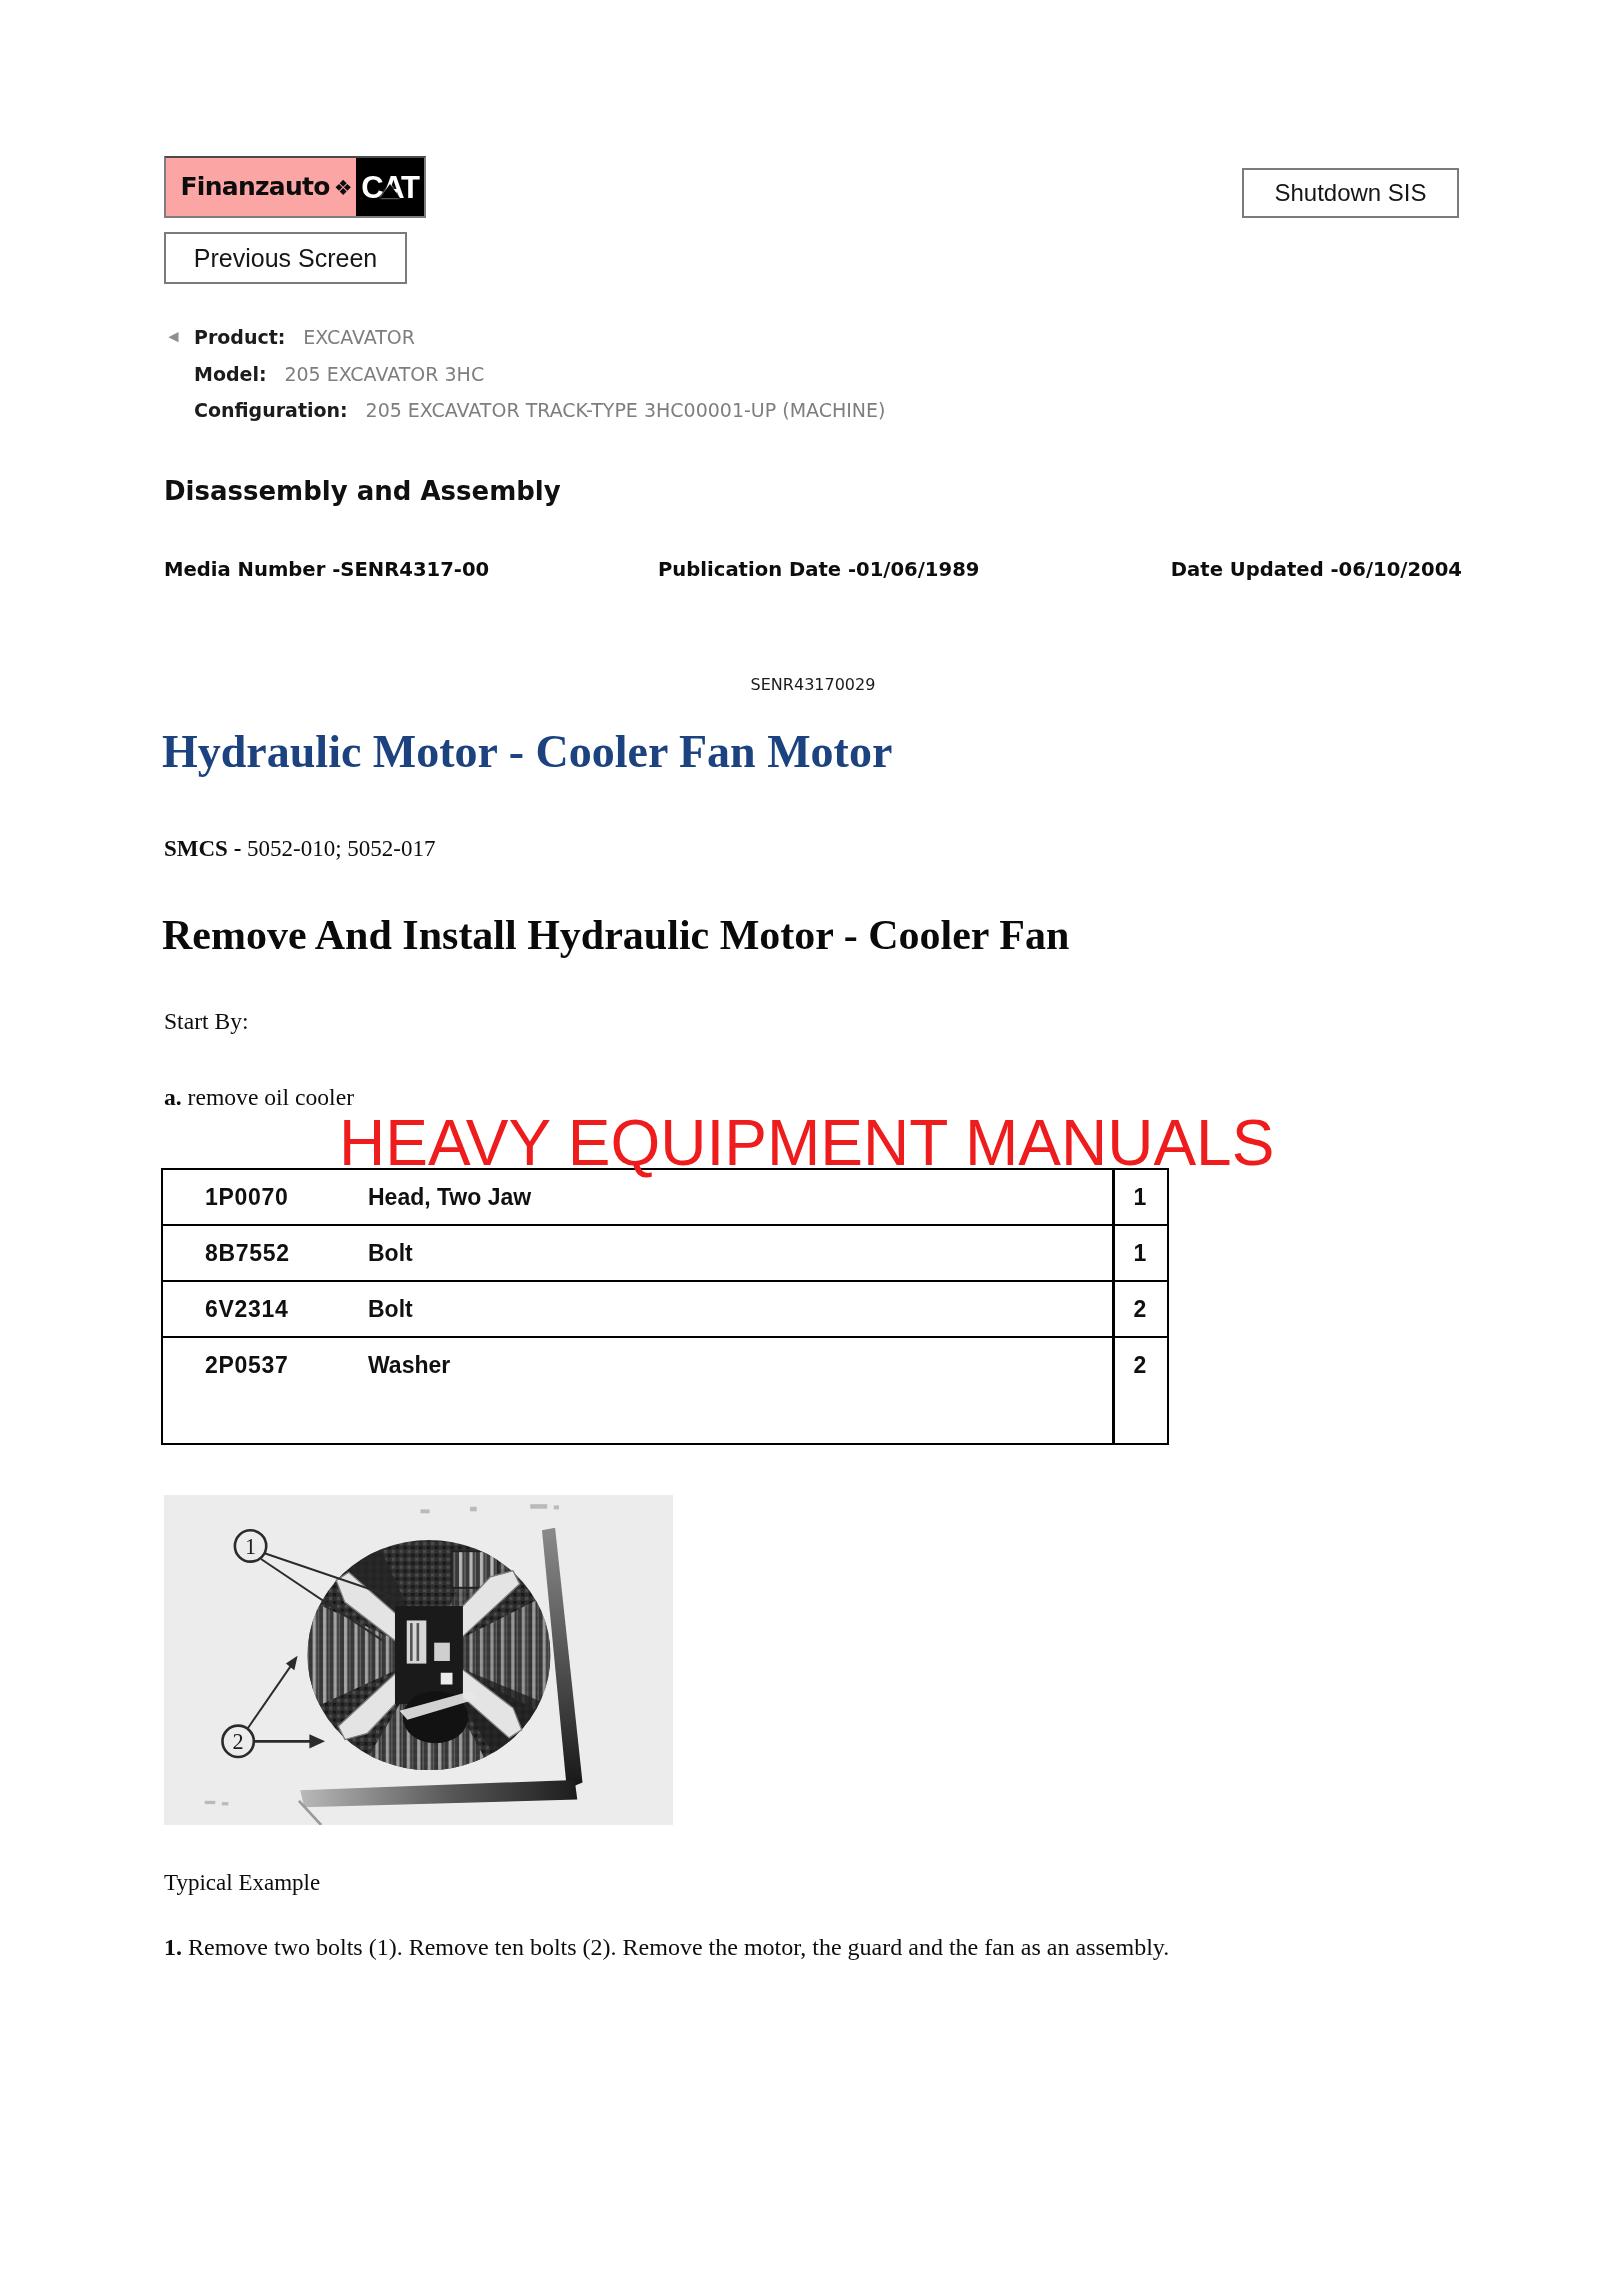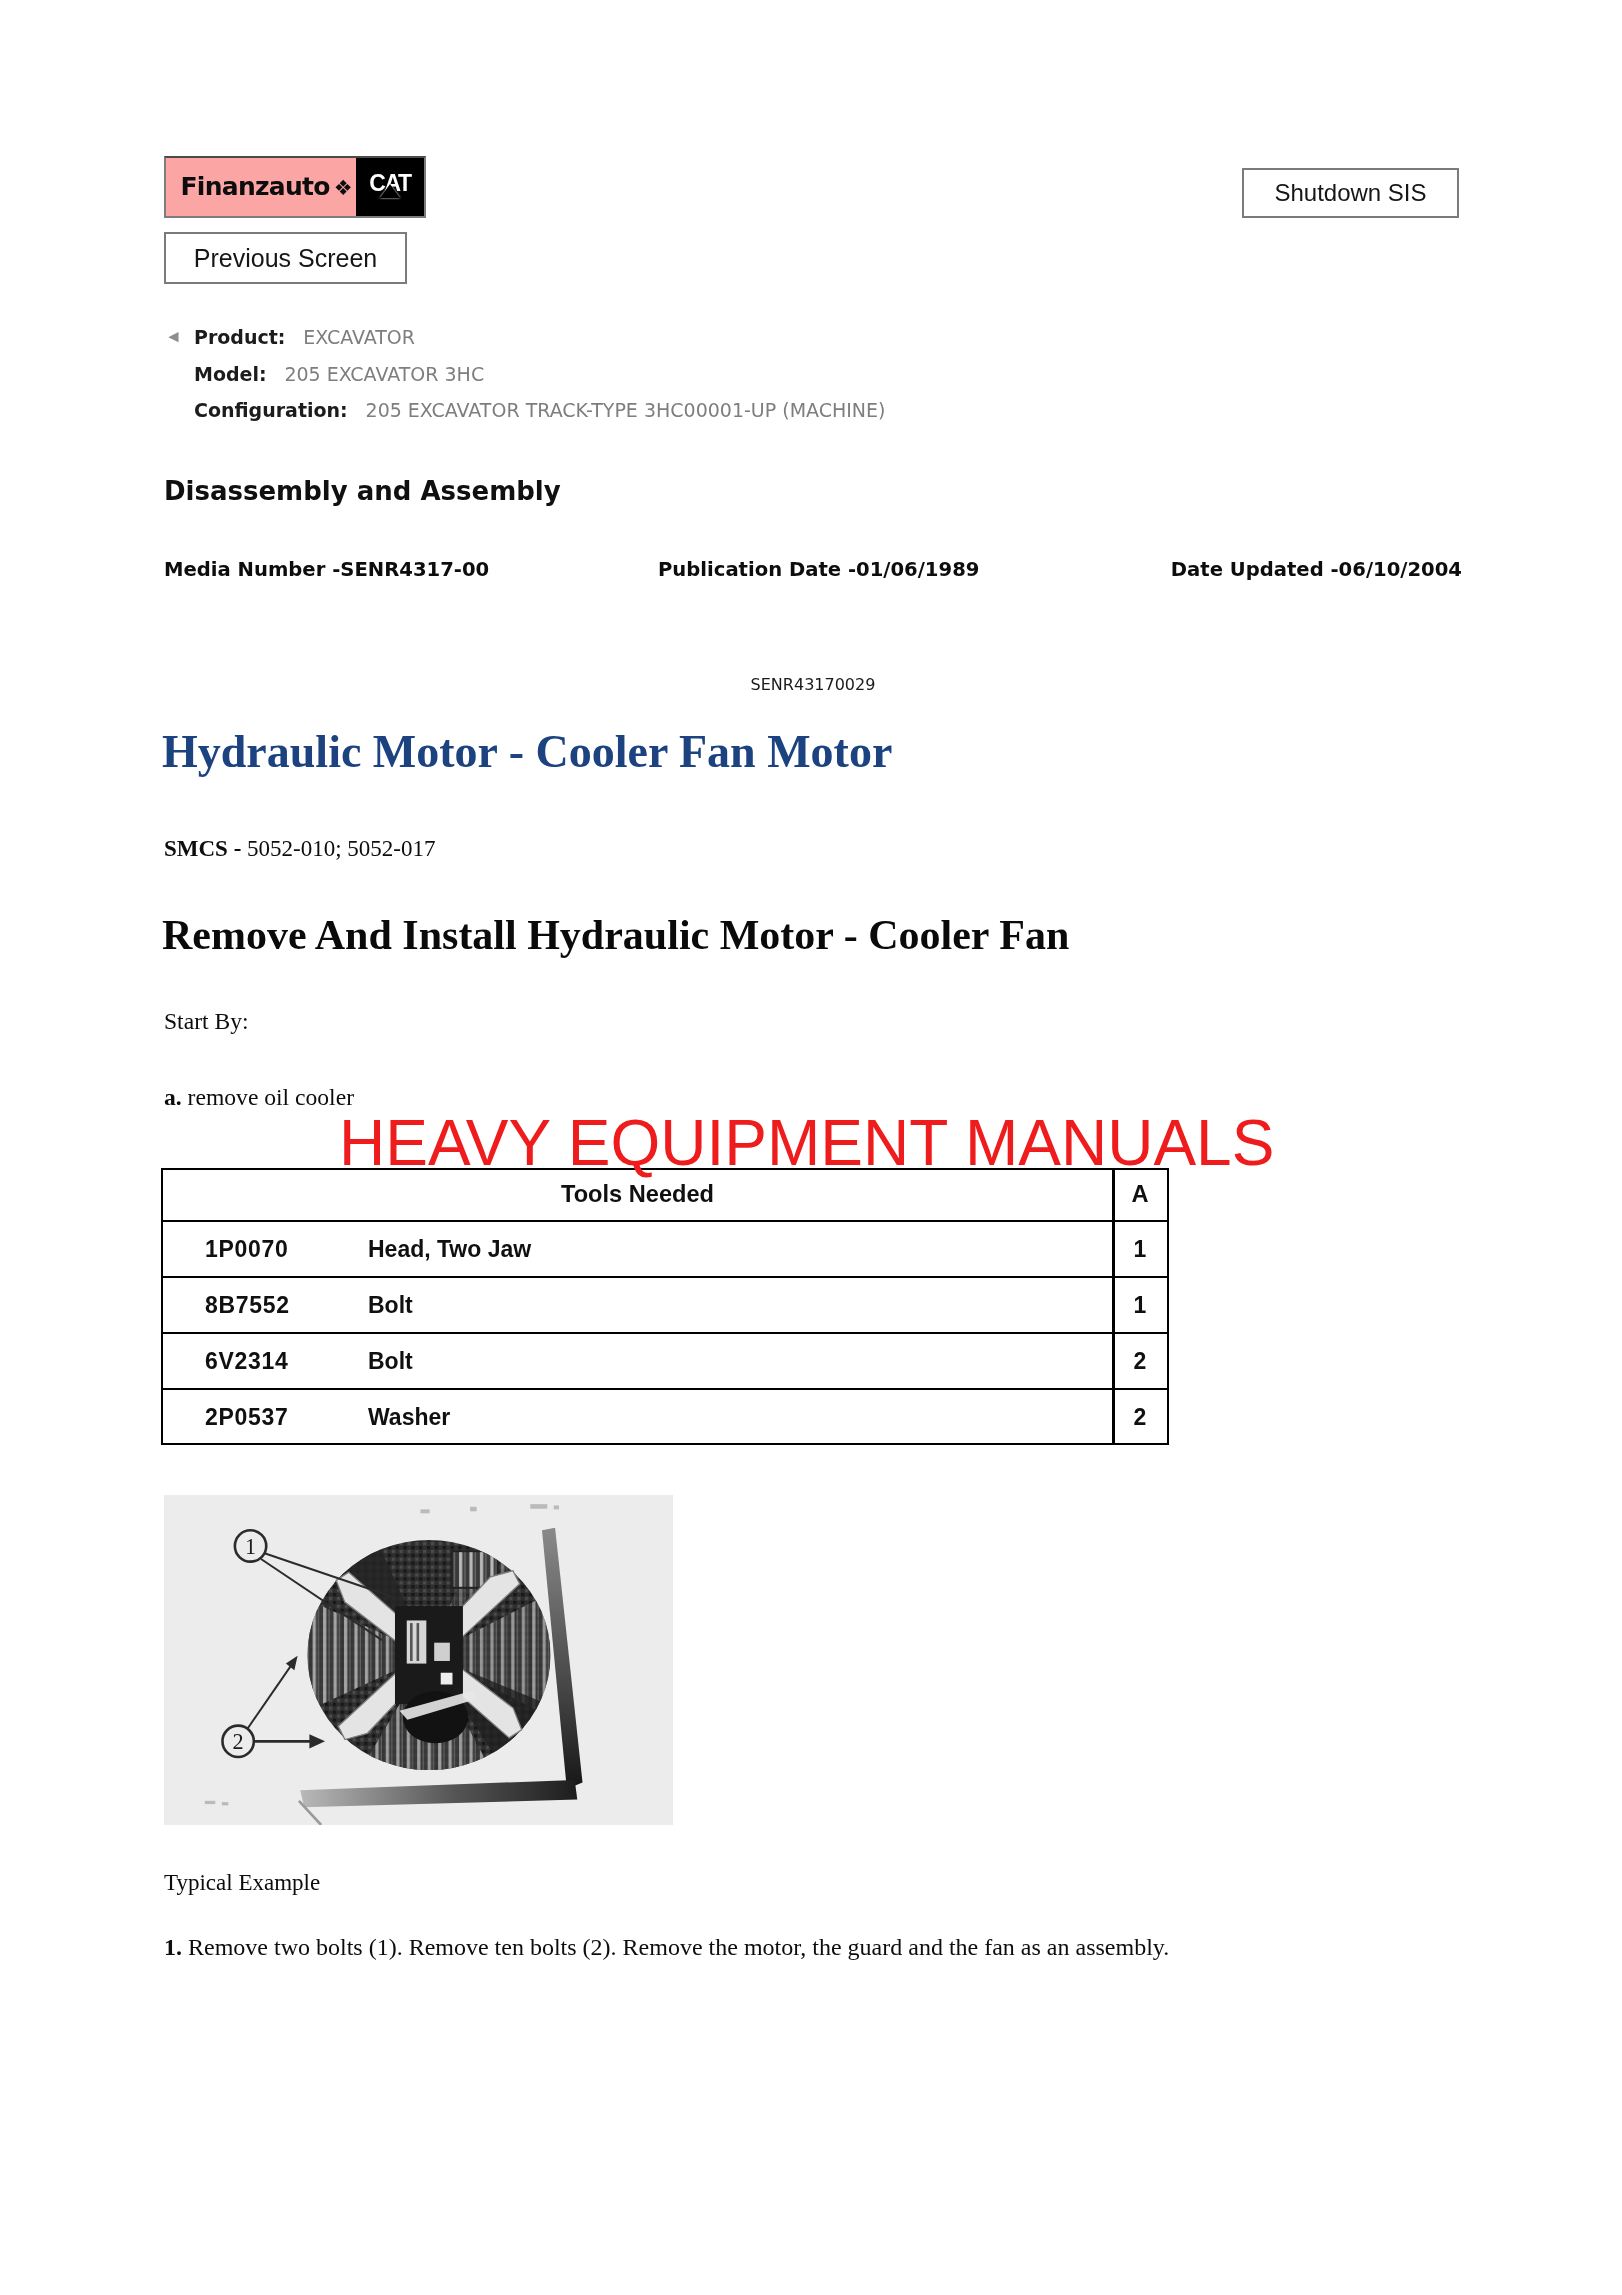--- a/index.html
+++ b/index.html
@@ -7,21 +7,21 @@
         font-family:"Liberation Sans", sans-serif;color:#111;}
 
   
   .logo-box{position:absolute;left:164px;top:156px;width:262px;height:62px;background:#fca5a5;
             border:2px solid #7d7d7d;border-top-color:#4a4a4a;box-sizing:border-box;cursor:pointer;}
   .fz{position:absolute;left:14.4px;top:14.4px;font-family:"DejaVu Sans",sans-serif;font-weight:700;
       font-size:25px;letter-spacing:-0.7px;color:#0d0d0d;white-space:nowrap;}
   .fz-mark{font-size:21px;margin-left:3.9px;color:#0d0d0d;}
   .cat-box{position:absolute;right:0;top:0;width:68px;height:100%;background:#000;}
   .cat-text{position:absolute;left:0;top:11.8px;width:100%;text-align:center;color:#fff;
-            font-family:"Liberation Sans",sans-serif;font-weight:700;font-size:23px;letter-spacing:-1.3px;}
+            font-family:"Liberation Sans",sans-serif;font-weight:700;font-size:31px;letter-spacing:-1.3px;}
   .cat-tri{position:absolute;left:23.6px;top:26px;width:0;height:0;
            border-left:10.5px solid transparent;border-right:10.5px solid transparent;
            border-bottom:14.4px solid #000;filter:drop-shadow(0 0 1.3px #fff);}
   .sis-title{position:absolute;left:661px;top:165px;width:556px;margin:0;text-align:center;
              font-family:"DejaVu Serif",serif;font-weight:700;font-size:33px;color:#0a0a0a;
              letter-spacing:0px;white-space:nowrap;}
   .btn{position:absolute;background:#fff;border:2px solid #7b7b7b;box-sizing:border-box;
        font-family:"Liberation Sans",sans-serif;color:#161616;text-align:center;cursor:pointer;}
   .btn.shutdown{left:1242px;top:168px;width:217px;height:50px;font-size:24px;line-height:44px;}
   .btn.prev{left:164px;top:232px;width:243px;height:52px;font-size:25px;line-height:47px;}
@@ -139,24 +139,20 @@
   <div class="startby">Start By:</div>
 
   <div class="step-a">
     <span class="b">a.</span><span> remove oil cooler</span>
   </div>
 
   <div class="watermark">HEAVY EQUIPMENT MANUALS</div>
 
   <div class="tools-table">
     <div class="t-vline"></div>
-    <div class="t-header">
-      <div class="t-h-main">Tools Needed</div>
-      <div class="t-h-qty">A</div>
-    </div>
     <div class="t-row">
       <span class="t-part">1P0070</span>
       <span class="t-name">Head, Two Jaw</span>
       <span class="t-qty">1</span>
     </div>
     <div class="t-row">
       <span class="t-part">8B7552</span>
       <span class="t-name">Bolt</span>
       <span class="t-qty">1</span>
     </div>

